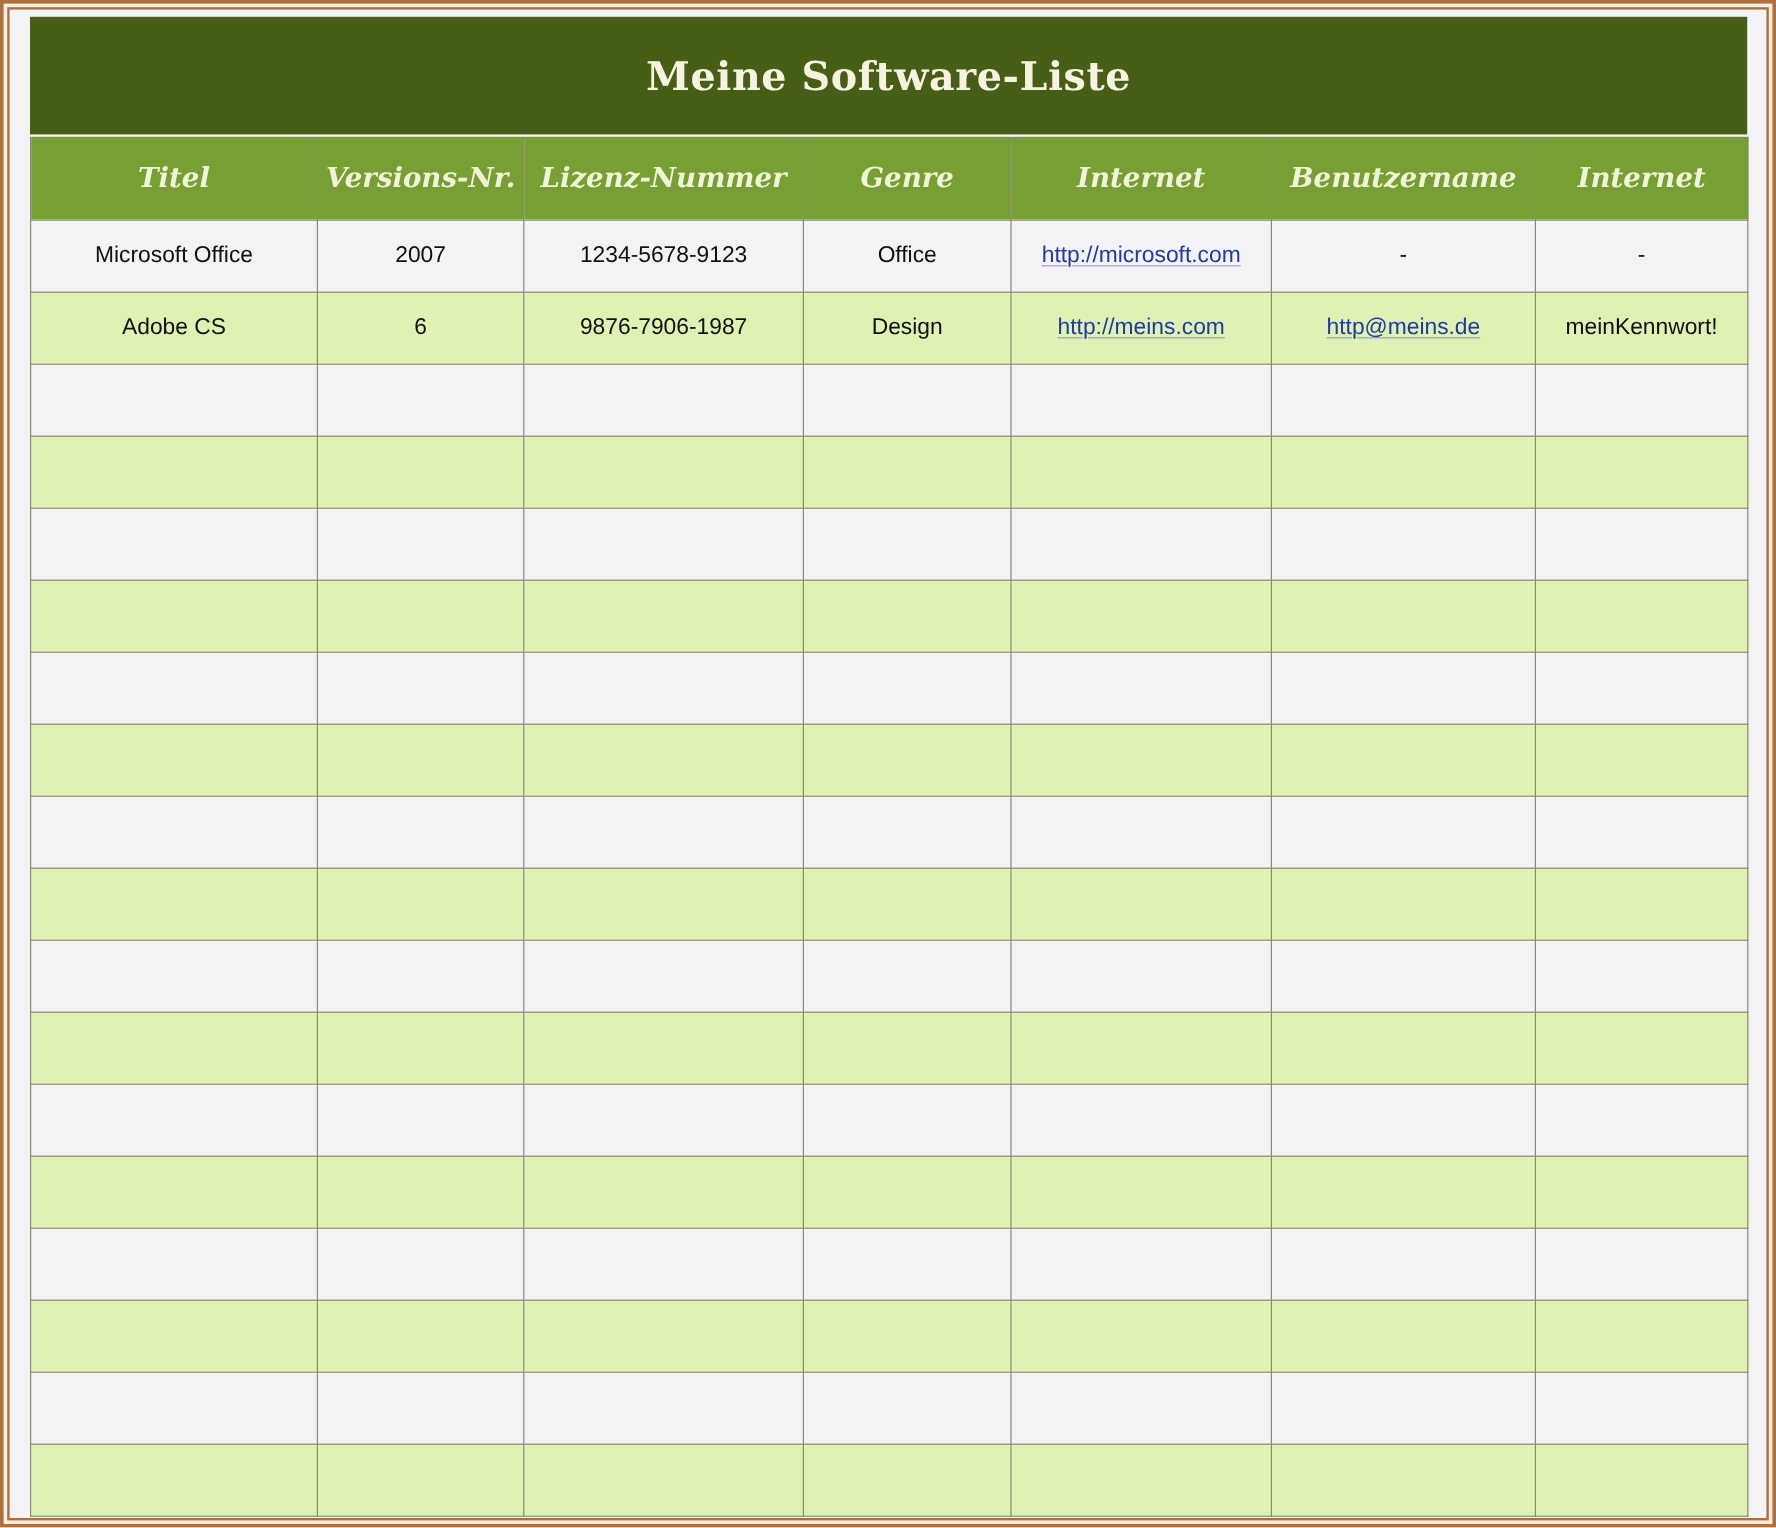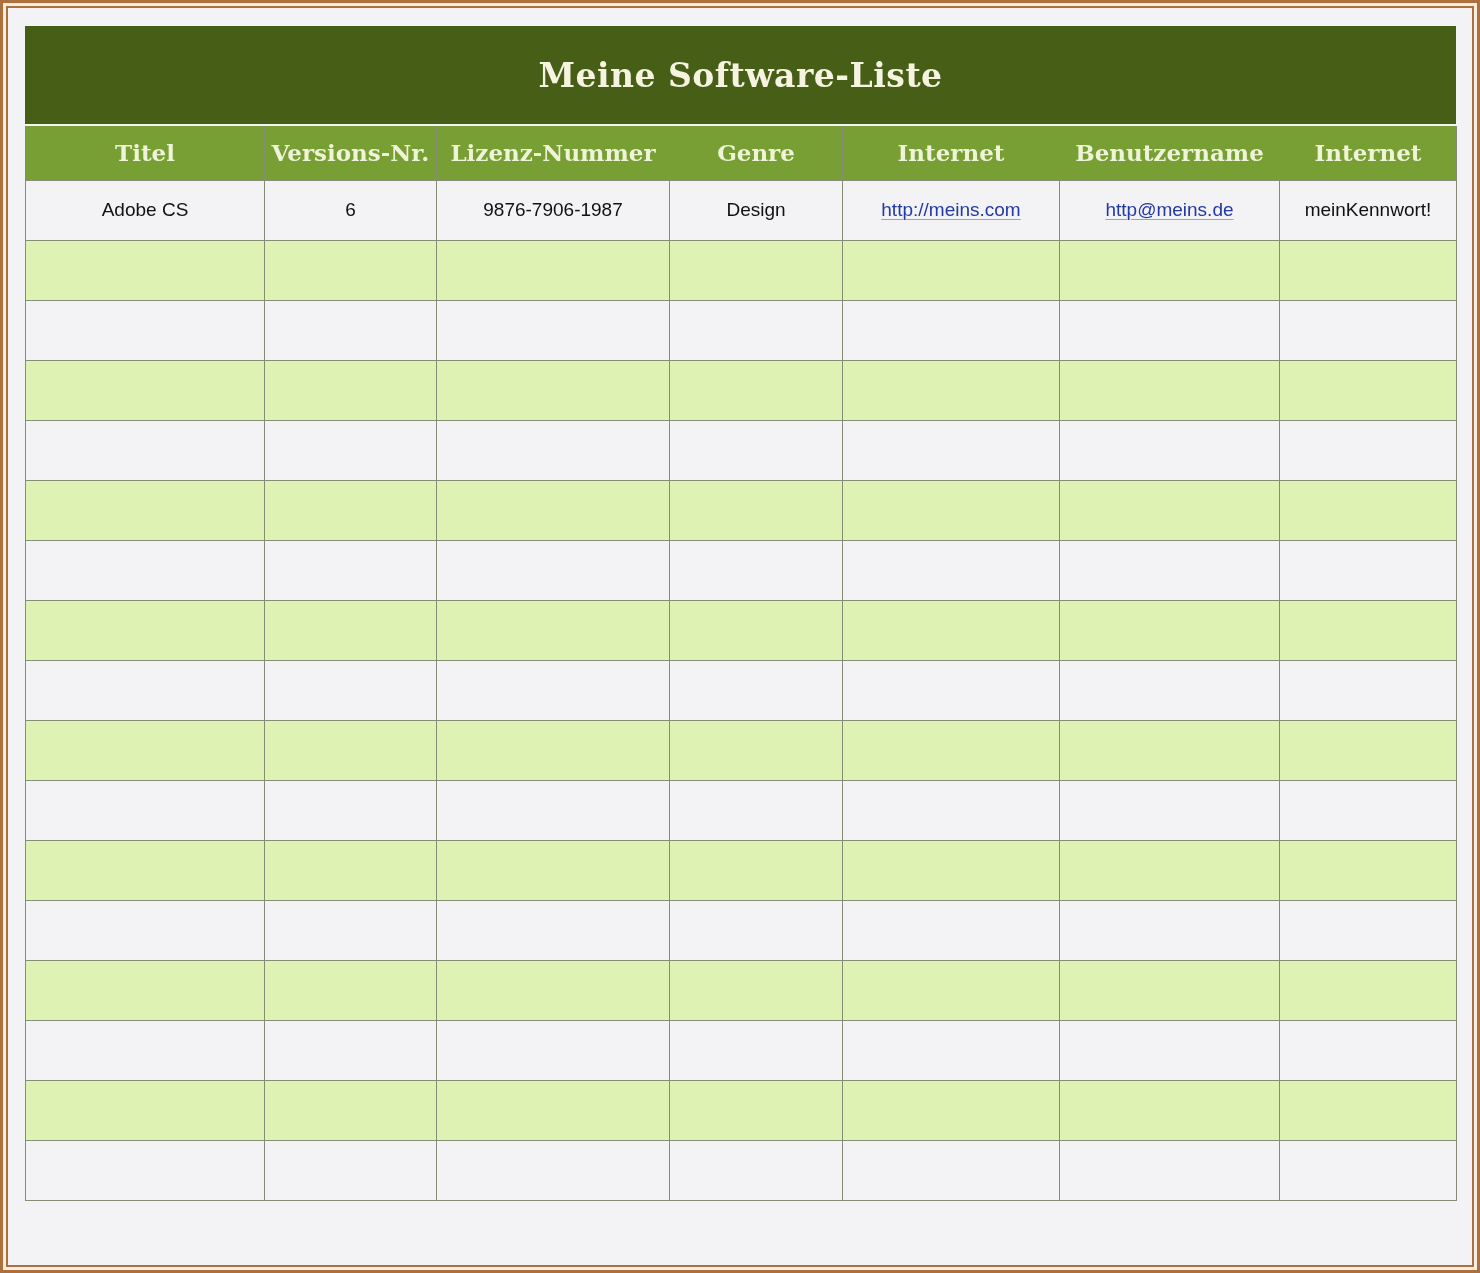--- a/index.html
+++ b/index.html
@@ -25,21 +25,21 @@
   .frame-outer{
     width:1480px;height:1273px;
     border:3px solid var(--frame-border);
     background:var(--frame-fill);
     padding:3px;
   }
   .frame-inner{
     width:100%;height:100%;
     border:2px solid var(--frame-border);
     background:var(--page-bg);
-    padding:18px 16px 15px 17px;
+    padding:6px 16px 15px 17px;
     overflow:hidden;
   }
   .title-bar{
     width:1431px;height:98px;
     background:var(--title-bar-bg);
     color:var(--title-text);
     font-family:"DejaVu Serif","Liberation Serif",serif;
     font-weight:bold;
     font-size:33px;
     display:flex;align-items:center;justify-content:center;
@@ -50,25 +50,26 @@
     width:1431px;
     table-layout:fixed;
     border-collapse:collapse;
   }
   table.software-table th{
     background:var(--header-bg);
     color:var(--header-text);
     font-family:"DejaVu Serif","Liberation Serif",serif;
     font-weight:bold;
     font-size:23px;
-    height:54px;
+    height:69px;
     text-align:center;
     vertical-align:middle;
     border:1.5px solid var(--grid-line);
     border-top:none;
+    font-style:italic;
   }
   table.software-table td{
     height:60px;
     text-align:center;
     vertical-align:middle;
     border:1.5px solid var(--grid-line);
     font-size:19px;
     color:var(--body-text);
   }
   tbody tr:nth-child(odd) td{background:var(--row-odd-bg);}
@@ -108,20 +109,29 @@
             <th>Versions-Nr.</th>
             <th>Lizenz-Nummer</th>
             <th>Genre</th>
             <th>Internet</th>
             <th>Benutzername</th>
             <th>Internet</th>
           </tr>
       </thead>
       <tbody>
           <tr>
+            <td>Microsoft Office</td>
+            <td>2007</td>
+            <td>1234-5678-9123</td>
+            <td>Office</td>
+            <td><a>http://microsoft.com</a></td>
+            <td>-</td>
+            <td>-</td>
+          </tr>
+          <tr>
             <td>Adobe CS</td>
             <td>6</td>
             <td>9876-7906-1987</td>
             <td>Design</td>
             <td><a>http://meins.com</a></td>
             <td><a>http@meins.de</a></td>
             <td>meinKennwort!</td>
           </tr>
           <tr>
             <td></td>

